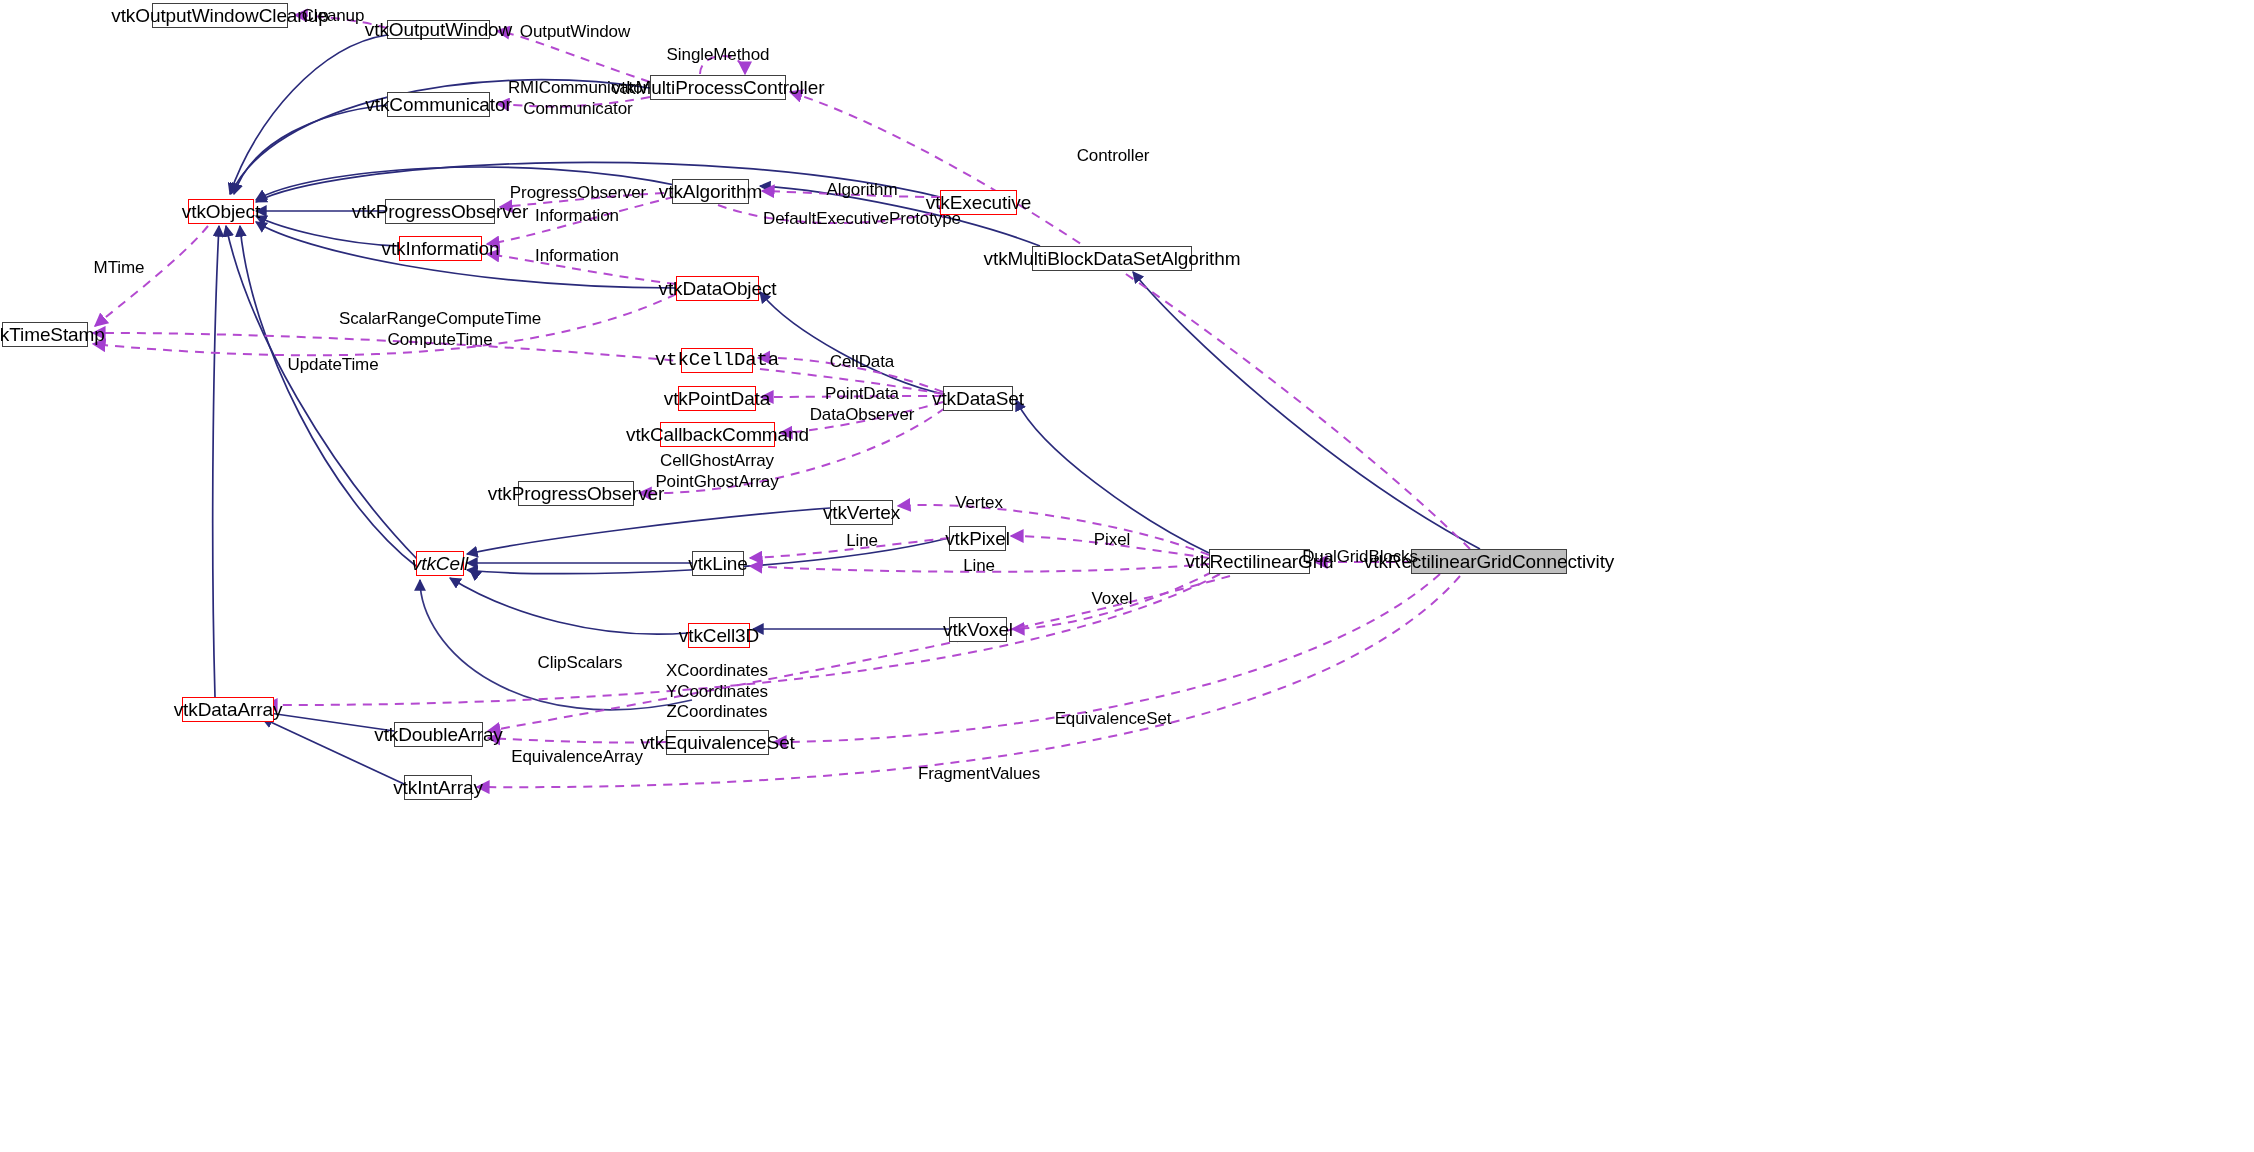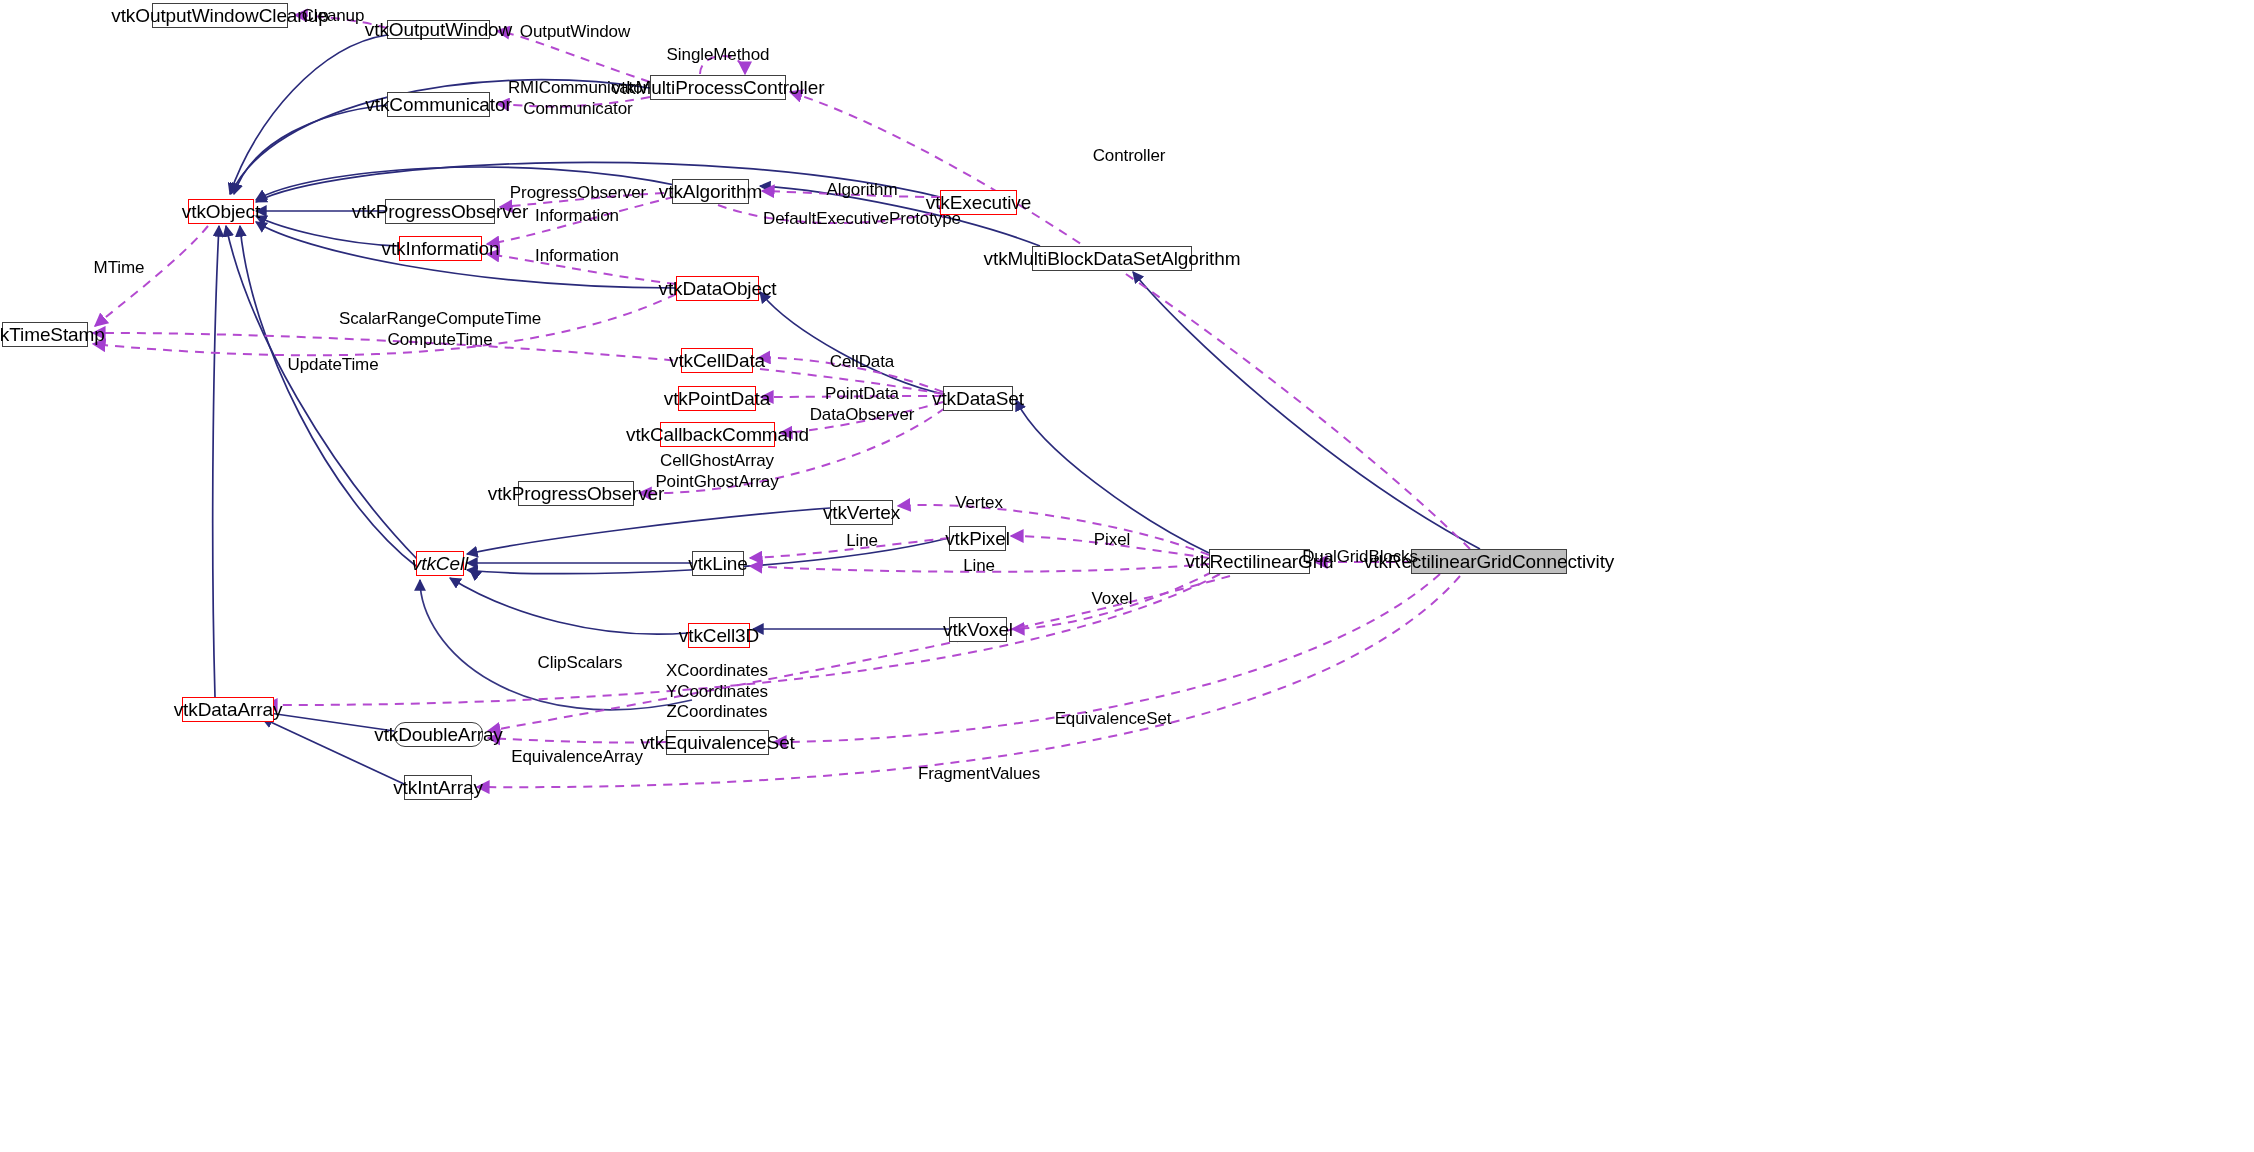--- a/index.html
+++ b/index.html
@@ -212,21 +212,21 @@
   </div>
   <div class="node plain" style="left:1032px;top:246px;width:160px;height:25px;">
     <span>vtkMultiBlockDataSetAlgorithm</span>
   </div>
   <div class="node red" style="left:676px;top:276px;width:83px;height:25px;">
     <span>vtkDataObject</span>
   </div>
   <div class="node plain" style="left:2px;top:322px;width:86px;height:25px;">
     <span>vtkTimeStamp</span>
   </div>
-  <div class="node red" style="left:681px;top:348px;width:72px;height:25px;">
+  <div class="node red" style="left:681px;top:348px;width:72px;height:25px;font-family:Liberation Mono, monospace;">
     <span>vtkCellData</span>
   </div>
   <div class="node red" style="left:678px;top:386px;width:78px;height:25px;">
     <span>vtkPointData</span>
   </div>
   <div class="node plain" style="left:943px;top:386px;width:70px;height:25px;">
     <span>vtkDataSet</span>
   </div>
   <div class="node red" style="left:660px;top:422px;width:115px;height:25px;">
     <span>vtkCallbackCommand</span>
@@ -254,36 +254,36 @@
   </div>
   <div class="node red" style="left:688px;top:623px;width:62px;height:25px;">
     <span>vtkCell3D</span>
   </div>
   <div class="node plain" style="left:949px;top:617px;width:58px;height:25px;">
     <span>vtkVoxel</span>
   </div>
   <div class="node red" style="left:182px;top:697px;width:92px;height:25px;">
     <span>vtkDataArray</span>
   </div>
-  <div class="node plain" style="left:394px;top:722px;width:89px;height:25px;border-radius:11px;">
+  <div class="node plain" style="left:394px;top:722px;width:89px;height:25px;">
     <span>vtkDoubleArray</span>
   </div>
   <div class="node plain" style="left:666px;top:730px;width:103px;height:25px;">
     <span>vtkEquivalenceSet</span>
   </div>
   <div class="node plain" style="left:404px;top:775px;width:68px;height:25px;">
     <span>vtkIntArray</span>
   </div>
 
   <div class="edge-label" style="left:333px;top:6px;">Cleanup</div>
   <div class="edge-label" style="left:575px;top:22px;">OutputWindow</div>
   <div class="edge-label" style="left:718px;top:45px;">SingleMethod</div>
   <div class="edge-label" style="left:578px;top:78px;">RMICommunicator
 Communicator</div>
-  <div class="edge-label" style="left:1113px;top:146px;margin-left:16px;">Controller</div>
+  <div class="edge-label" style="left:1113px;top:146px;">Controller</div>
   <div class="edge-label" style="left:862px;top:180px;">Algorithm</div>
   <div class="edge-label" style="left:578px;top:183px;">ProgressObserver</div>
   <div class="edge-label" style="left:577px;top:206px;">Information</div>
   <div class="edge-label" style="left:862px;top:209px;">DefaultExecutivePrototype</div>
   <div class="edge-label" style="left:577px;top:246px;">Information</div>
   <div class="edge-label" style="left:119px;top:258px;">MTime</div>
   <div class="edge-label" style="left:440px;top:309px;">ScalarRangeComputeTime
 ComputeTime</div>
   <div class="edge-label" style="left:862px;top:352px;">CellData</div>
   <div class="edge-label" style="left:333px;top:355px;">UpdateTime</div>

